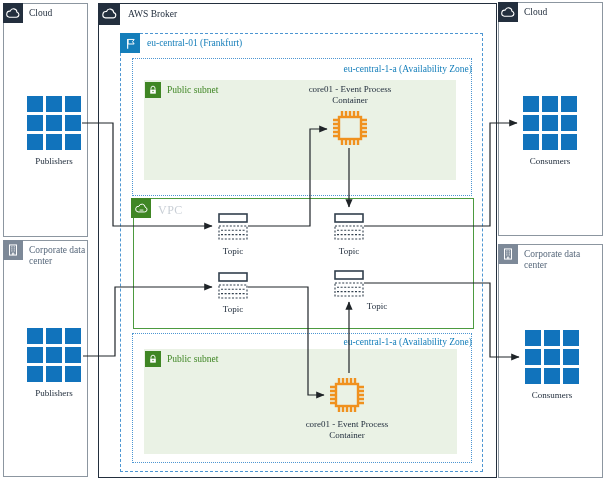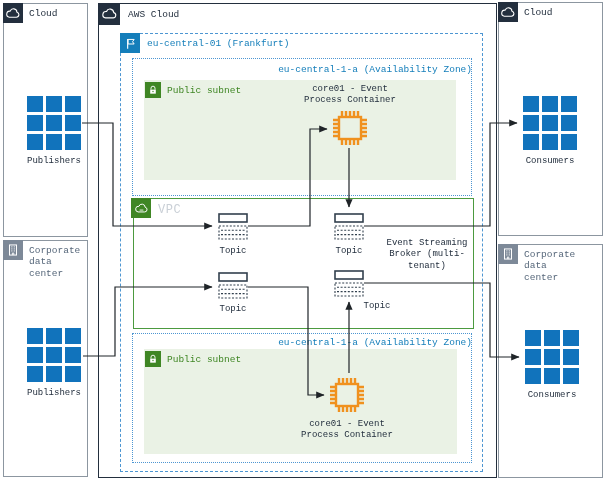--- a/index.html
+++ b/index.html
@@ -1,18 +1,18 @@
 <!DOCTYPE html>
 <html><head>
 <meta charset="utf-8">
 <style>
   html,body { margin:0; padding:0; background:#fff; }
   .canvas {
     position:relative; width:605px; height:483px; background:#fff;
-    font-family:Liberation Mono, monospace; overflow:hidden;
+    font-family:Liberation Serif, serif; overflow:hidden;
   }
   .abs { position:absolute; box-sizing:border-box; }
 
   
   .gray-box   { border:1px solid #8C96A0; background:#fff; }
   .dark-box   { border:1px solid #232F3E; background:#fff; }
   .region-box { border:1px dashed #4D96D2; }
   .az-box     { border:1px dotted #4D96D2; }
   .vpc-box    { border:1px solid #4C9A3F; }
   .subnet-fill{ background:#EAF2E5; }
@@ -65,21 +65,21 @@
       </svg>
   </div>
   <div class="abs lbl2 z1" style="left:29px;top:245px;width:58px;">Corporate data center</div>
 
   <div class="abs dark-box z1" style="left:98px;top:3px;width:399px;height:475px;"></div>
   <div class="abs hicon dark z1" style="left:98px;top:3px;width:22px;height:22px;">
     <svg width="17" height="12" viewBox="0 0 24 16">
         <path d="M6.5 13.5 h10.5 a3.8 3.8 0 0 0 .9-7.5 A5.2 5.2 0 0 0 7.8 4.5 A4.3 4.3 0 0 0 6.5 13.5 z" fill="none" stroke="#fff" stroke-width="1.6" stroke-linejoin="round"></path>
       </svg>
   </div>
-  <div class="abs lbl z1" style="left:128px;top:9px;">AWS Cloud</div>
+  <div class="abs lbl z1" style="left:128px;top:9px;">AWS Broker</div>
 
   <div class="abs region-box z1" style="left:120px;top:33px;width:363px;height:439px;"></div>
   <div class="abs hicon blue z1" style="left:120px;top:33px;width:20px;height:20px;">
     <svg width="13" height="13" viewBox="0 0 16 16">
         <path d="M4.5 2.5 v12" stroke="#fff" stroke-width="1.4"></path>
         <path d="M5 3 h7.5 l-2 2.8 2 2.8 H5 z" fill="none" stroke="#fff" stroke-width="1.2"></path>
       </svg>
   </div>
   <div class="abs blue-lbl z1" style="left:147px;top:38px;">eu-central-01 (Frankfurt)</div>
 
@@ -224,15 +224,14 @@
   <div class="abs z3" style="left:334px;top:270px;">
     <svg width="30" height="27" viewBox="0 0 30 27">
       <rect x="1" y="1" width="28" height="8" fill="#fff" stroke="#32404E" stroke-width="1.6"></rect>
       <rect x="1" y="13" width="28" height="13" fill="#fff" stroke="#32404E" stroke-width="1.1" stroke-dasharray="2,1.6"></rect>
       <line x1="3" y1="17.3" x2="27" y2="17.3" stroke="#32404E" stroke-width="1.1" stroke-dasharray="2,1.6"></line>
       <line x1="3" y1="21.6" x2="27" y2="21.6" stroke="#32404E" stroke-width="1.1" stroke-dasharray="2,1.6"></line>
     </svg>
   </div>
   <div class="abs node-lbl z3" style="left:352px;top:301px;width:50px;">Topic</div>
 
-  <div class="abs node-lbl z3" style="left:383px;top:238px;width:88px;">Event Streaming Broker (multi-tenant)</div>
 
 </div>
 
 </body></html>

